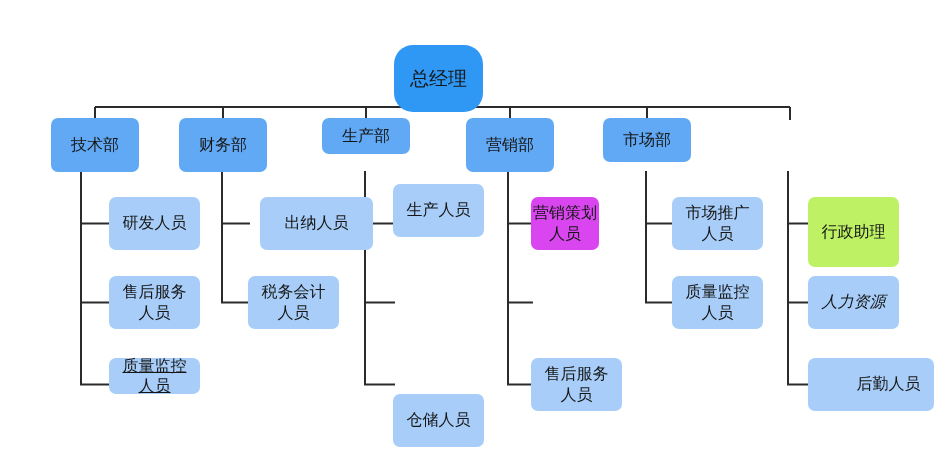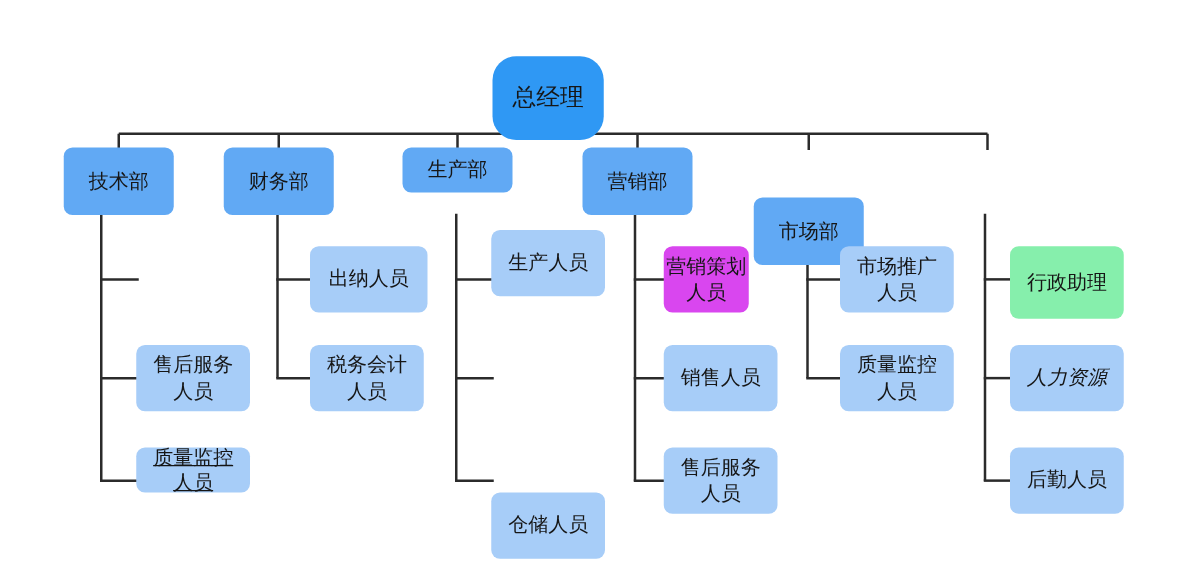--- a/index.html
+++ b/index.html
@@ -48,38 +48,38 @@
       <line x1="645" y1="223.5" x2="674" y2="223.5" stroke="#2b2b2b" stroke-width="2"></line>
       <line x1="645" y1="302.5" x2="674" y2="302.5" stroke="#2b2b2b" stroke-width="2"></line>
       <line x1="790" y1="107" x2="790" y2="120" stroke="#2b2b2b" stroke-width="2"></line>
       <line x1="788" y1="171" x2="788" y2="384.5" stroke="#2b2b2b" stroke-width="2"></line>
       <line x1="787" y1="223.5" x2="810" y2="223.5" stroke="#2b2b2b" stroke-width="2"></line>
       <line x1="787" y1="302.5" x2="810" y2="302.5" stroke="#2b2b2b" stroke-width="2"></line>
       <line x1="787" y1="384.5" x2="810" y2="384.5" stroke="#2b2b2b" stroke-width="2"></line>
     </svg>
 <div class="node root" style="left: 394px; top: 45px; width: 89px; height: 67px; background: rgb(47, 152, 244); border-radius: 19px;">总经理</div>
     <div class="node dept" style="left: 51px; top: 118px; width: 88px; height: 54px; background: rgb(97, 169, 244);">技术部</div>
+    <div class="node leaf" style="left: 109px; top: 197px; width: 91px; height: 53px; background: rgb(167, 205, 248);">研发人员</div>
     <div class="node leaf" style="left: 109px; top: 276px; width: 91px; height: 53px; background: rgb(167, 205, 248);">售后服务
 人员</div>
     <div class="node leaf" style="left: 109px; top: 358px; width: 91px; height: 36px; background: rgb(167, 205, 248); text-decoration: underline;">质量监控
 人员</div>
     <div class="node dept" style="left: 179px; top: 118px; width: 88px; height: 54px; background: rgb(97, 169, 244);">财务部</div>
-    <div class="node leaf" style="left: 248px; top: 197px; width: 94px; height: 53px; background: rgb(167, 205, 248);">出纳人员</div>
+    <div class="node leaf" style="left: 260px; top: 197px; width: 113px; height: 53px; background: rgb(167, 205, 248);">出纳人员</div>
     <div class="node leaf" style="left: 248px; top: 276px; width: 91px; height: 53px; background: rgb(167, 205, 248);">税务会计
 人员</div>
     <div class="node dept" style="left: 322px; top: 118px; width: 88px; height: 36px; background: rgb(97, 169, 244);">生产部</div>
     <div class="node leaf" style="left: 393px; top: 184px; width: 91px; height: 53px; background: rgb(167, 205, 248);">生产人员</div>
     <div class="node leaf" style="left: 393px; top: 358px; width: 91px; height: 53px; background: rgb(167, 205, 248); margin-top: 36px;">仓储人员</div>
     <div class="node dept" style="left: 466px; top: 118px; width: 88px; height: 54px; background: rgb(97, 169, 244);">营销部</div>
     <div class="node leaf" style="left: 531px; top: 197px; width: 68px; height: 53px; background: #d946ef;">营销策划
 人员</div>
-    <div class="node leaf" style="left: 531px; top: 276px; width: 91px; height: 53px; background: rgb(167, 205, 248);">销售人员</div>
     <div class="node leaf" style="left: 531px; top: 358px; width: 91px; height: 53px; background: rgb(167, 205, 248);">售后服务
 人员</div>
-    <div class="node dept" style="left: 603px; top: 118px; width: 88px; height: 54px; background: rgb(97, 169, 244); margin-top: 40px;">市场部</div>
+    <div class="node dept" style="left: 603px; top: 118px; width: 88px; height: 44px; background: rgb(97, 169, 244);">市场部</div>
     <div class="node leaf" style="left: 672px; top: 197px; width: 91px; height: 53px; background: rgb(167, 205, 248);">市场推广
 人员</div>
     <div class="node leaf" style="left: 672px; top: 276px; width: 91px; height: 53px; background: rgb(167, 205, 248);">质量监控
 人员</div>
-    <div class="node leaf" style="left: 808px; top: 197px; width: 91px; height: 58px; background: #86efac;">行政助理</div>
+    <div class="node leaf" style="left: 808px; top: 197px; width: 91px; height: 70px; background: #bef264;">行政助理</div>
     <div class="node leaf" style="left: 808px; top: 276px; width: 91px; height: 53px; background: rgb(167, 205, 248); font-style: italic;">人力资源</div>
-    <div class="node leaf" style="left: 808px; top: 358px; width: 91px; height: 53px; background: rgb(167, 205, 248);">后勤人员</div>
+    <div class="node leaf" style="left: 808px; top: 358px; width: 91px; height: 53px; background: rgb(167, 205, 248); padding-left: 35px;">后勤人员</div>
   </div>
 
 </body></html>

